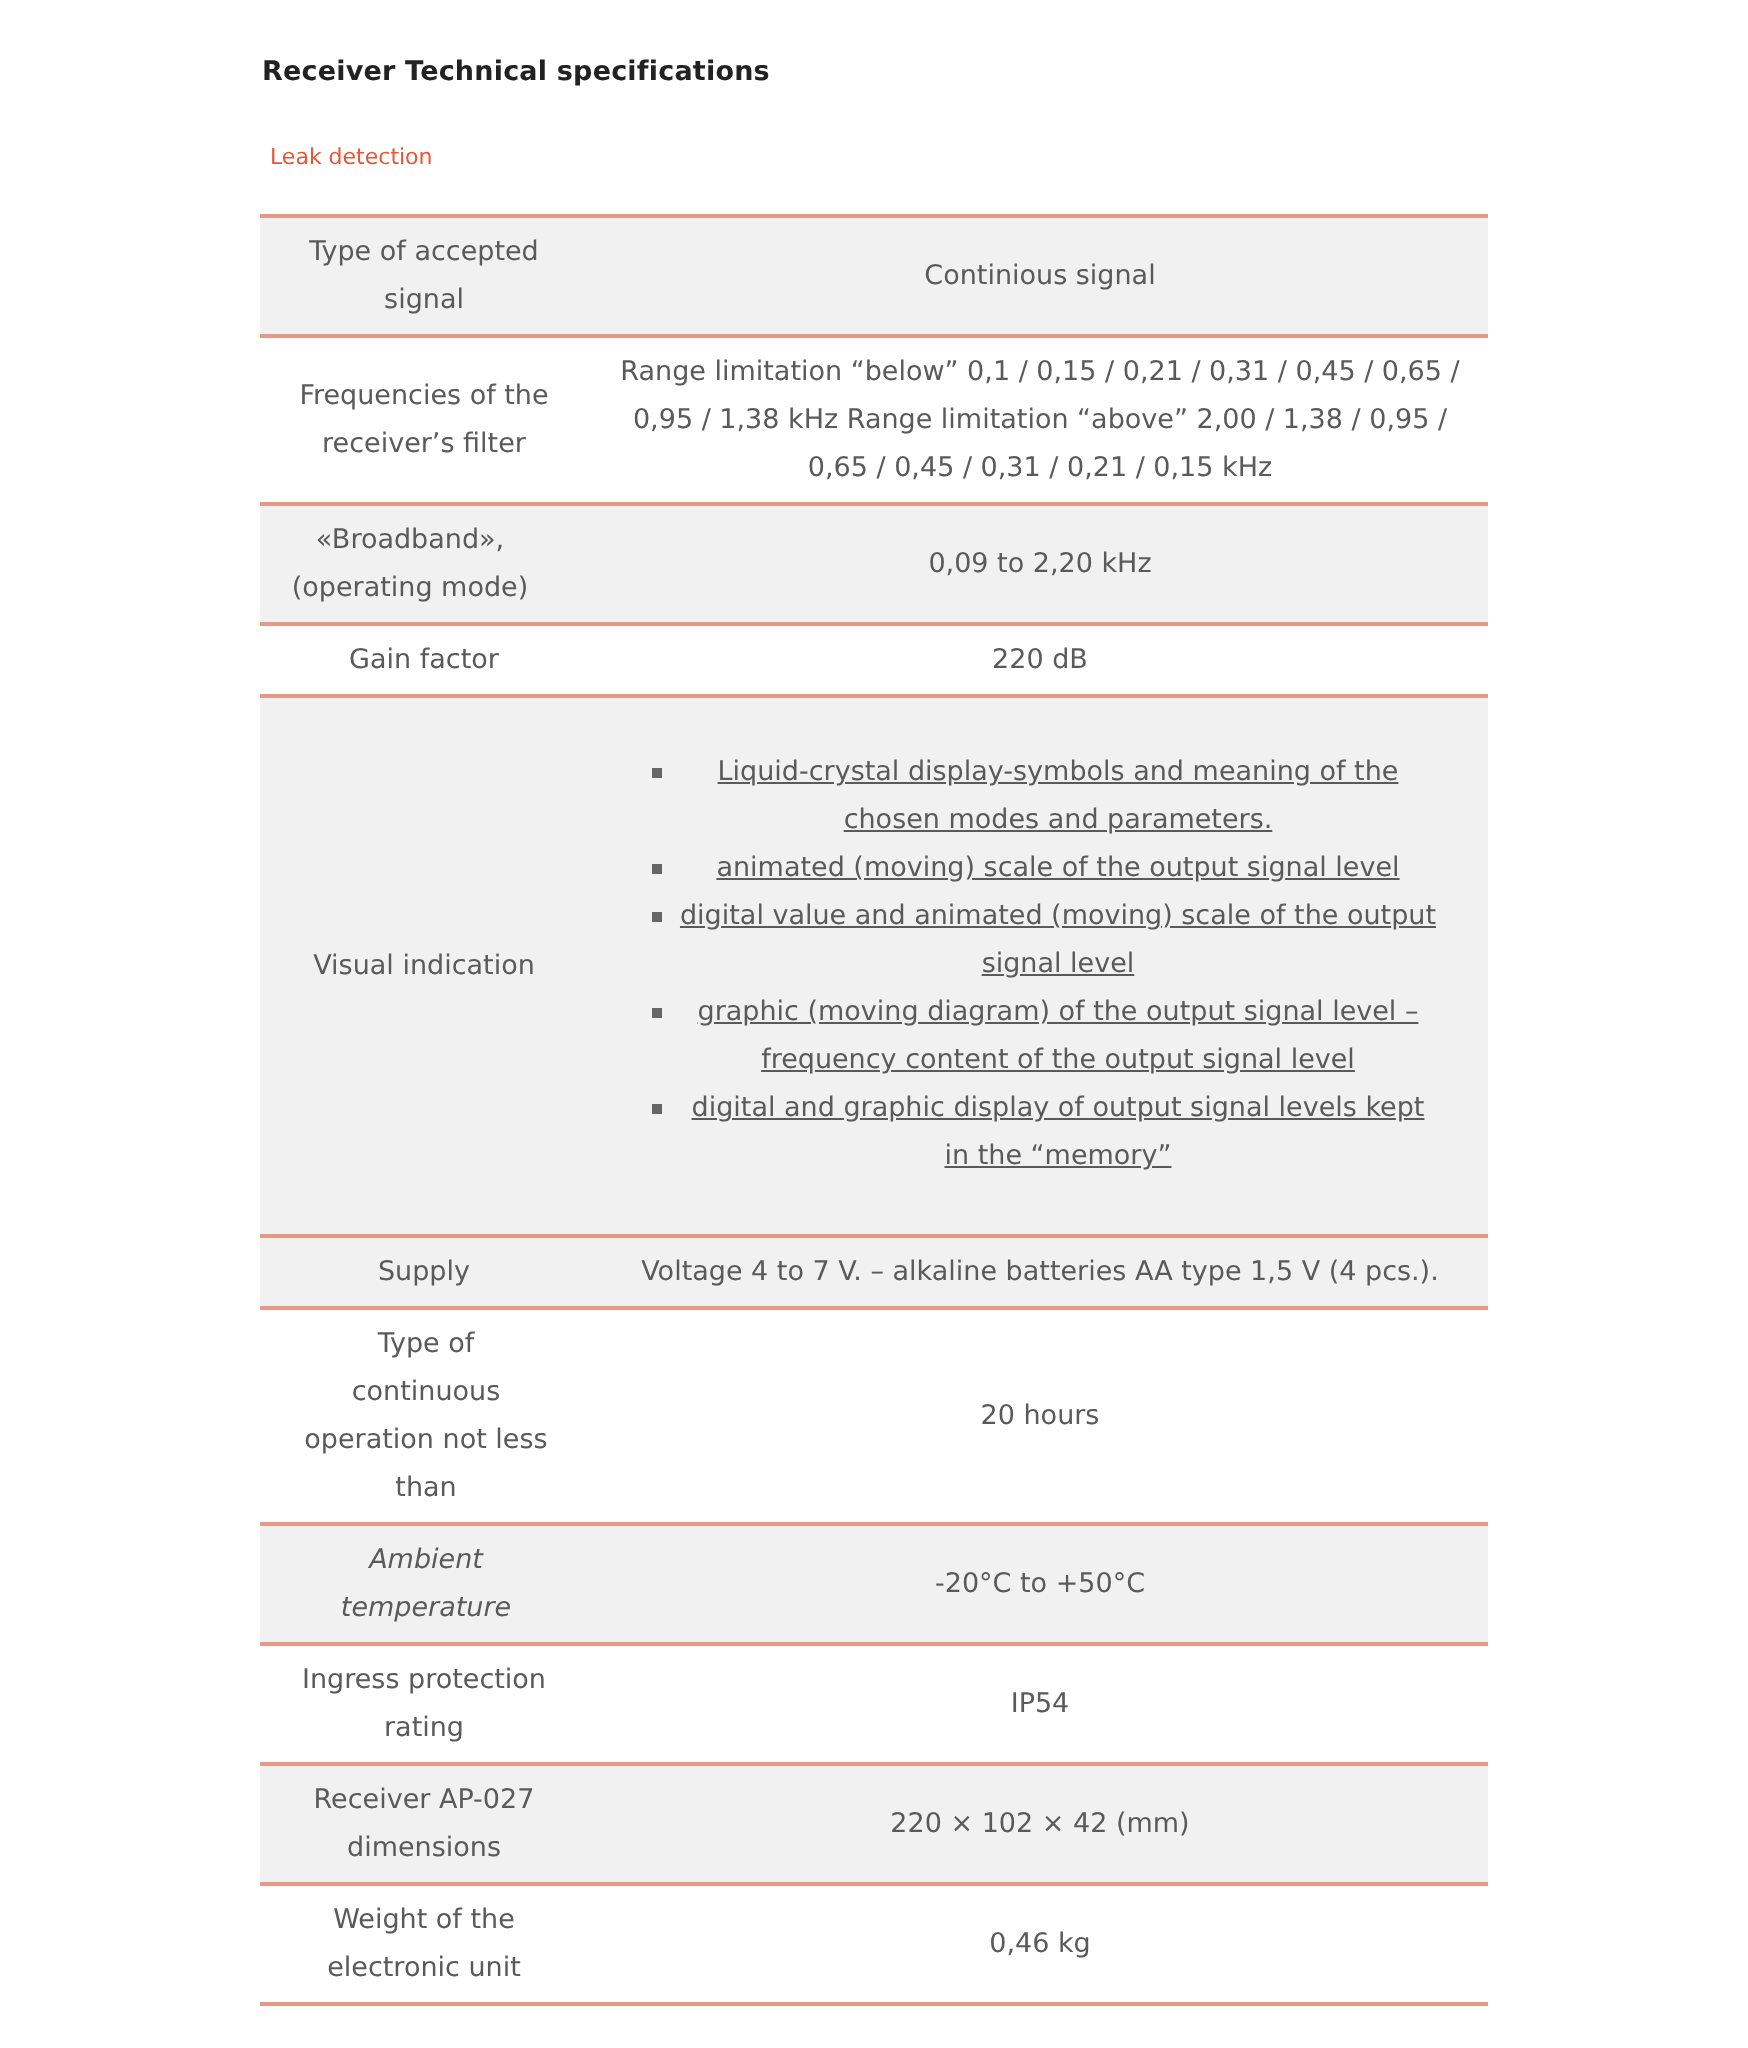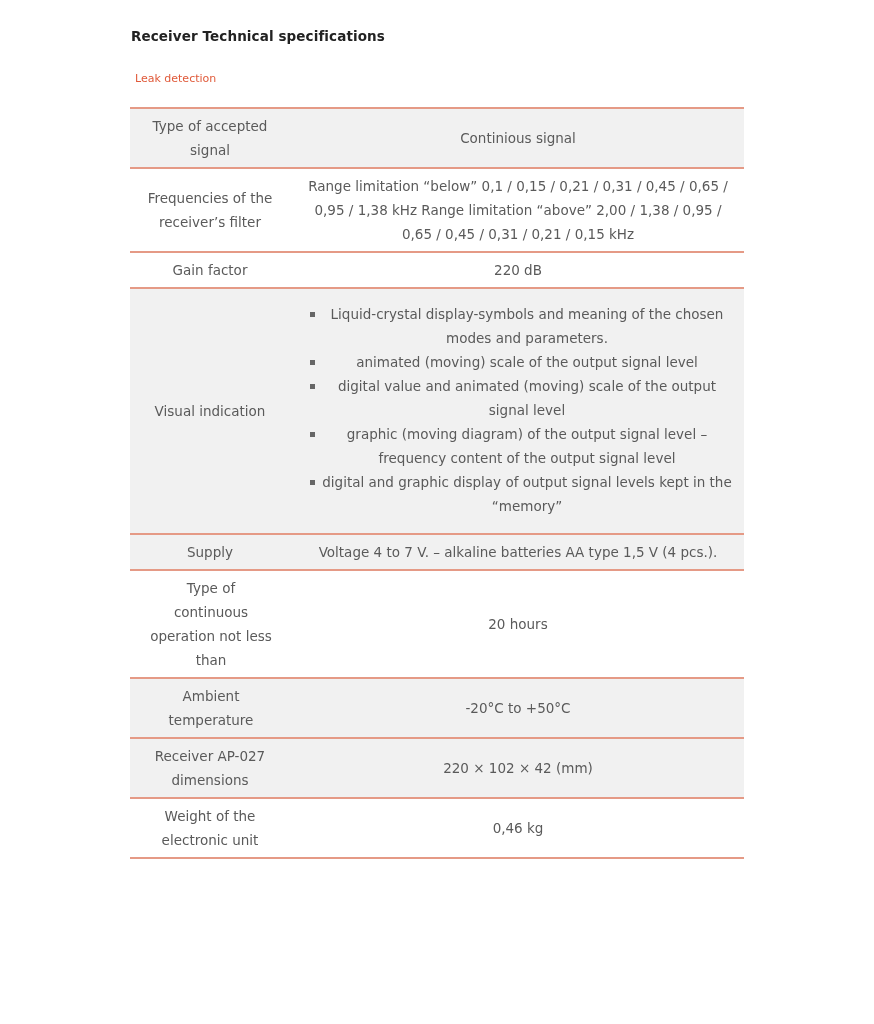--- a/index.html
+++ b/index.html
@@ -58,22 +58,23 @@
       width: 122px;
       padding-left: 4px;
       padding-right: 6px;
     }
     table.specs td.value {
       padding-left: 8px;
       padding-right: 8px;
     }
     ul.bullets {
       list-style: none;
-      margin: 4px;
+      margin: 16px;
       padding: 4px 0 6px 0;
+      text-decoration: underline;
     }
     ul.bullets li {
       position: relative;
       padding-left: 18px;
       text-align: center;
     }
     ul.bullets li .bullet-icon {
       position: absolute;
       left: 6px;
       top: 10px;
@@ -91,20 +92,24 @@
 <table class="specs">
   <tbody>
     <tr class="gray">
       <td class="label">Type of accepted signal</td>
       <td class="value">Continious signal</td>
     </tr>
     <tr>
       <td class="label">Frequencies of the receiver’s filter</td>
       <td class="value">Range limitation “below” 0,1 / 0,15 / 0,21 / 0,31 / 0,45 / 0,65 / 0,95 / 1,38 kHz Range limitation “above” 2,00 / 1,38 / 0,95 / 0,65 / 0,45 / 0,31 / 0,21 / 0,15 kHz</td>
     </tr>
+    <tr class="gray">
+      <td class="label" style="padding-left:14px;padding-right:30px;">«Broadband», (operating mode)</td>
+      <td class="value">0,09 to 2,20 kHz</td>
+    </tr>
     <tr>
       <td class="label">Gain factor</td>
       <td class="value">220 dB</td>
     </tr>
     <tr class="gray">
       <td class="label">Visual indication</td>
       <td class="value">
         <ul class="bullets">
           <li><span class="bullet-icon"></span><span>Liquid-crystal display-symbols and meaning of the chosen modes and parameters.</span></li>
           <li><span class="bullet-icon"></span><span>animated (moving) scale of the output signal level</span></li>
@@ -116,22 +121,26 @@
     </tr>
     <tr class="gray">
       <td class="label">Supply</td>
       <td class="value" style="white-space:nowrap;">Voltage 4 to 7 V. – alkaline batteries AA type 1,5 V (4 pcs.).</td>
     </tr>
     <tr>
       <td class="label" style="padding-left:20px;padding-right:20px;">Type of continuous operation not less than</td>
       <td class="value">20 hours</td>
     </tr>
     <tr class="gray">
-      <td class="label" style="padding-left:14px;padding-right:14px;">Ambient temperature</td>
+      <td class="label" style="padding-left:14px;padding-right:14px;font-style:italic;">Ambient temperature</td>
       <td class="value">-20°C to +50°C</td>
+    </tr>
+    <tr>
+      <td class="label">Ingress protection rating</td>
+      <td class="value">IP54</td>
     </tr>
     <tr class="gray">
       <td class="label">Receiver AP-027 dimensions</td>
       <td class="value">220 × 102 × 42 (mm)</td>
     </tr>
     <tr>
       <td class="label">Weight of the electronic unit</td>
       <td class="value">0,46 kg</td>
     </tr>
   </tbody>

